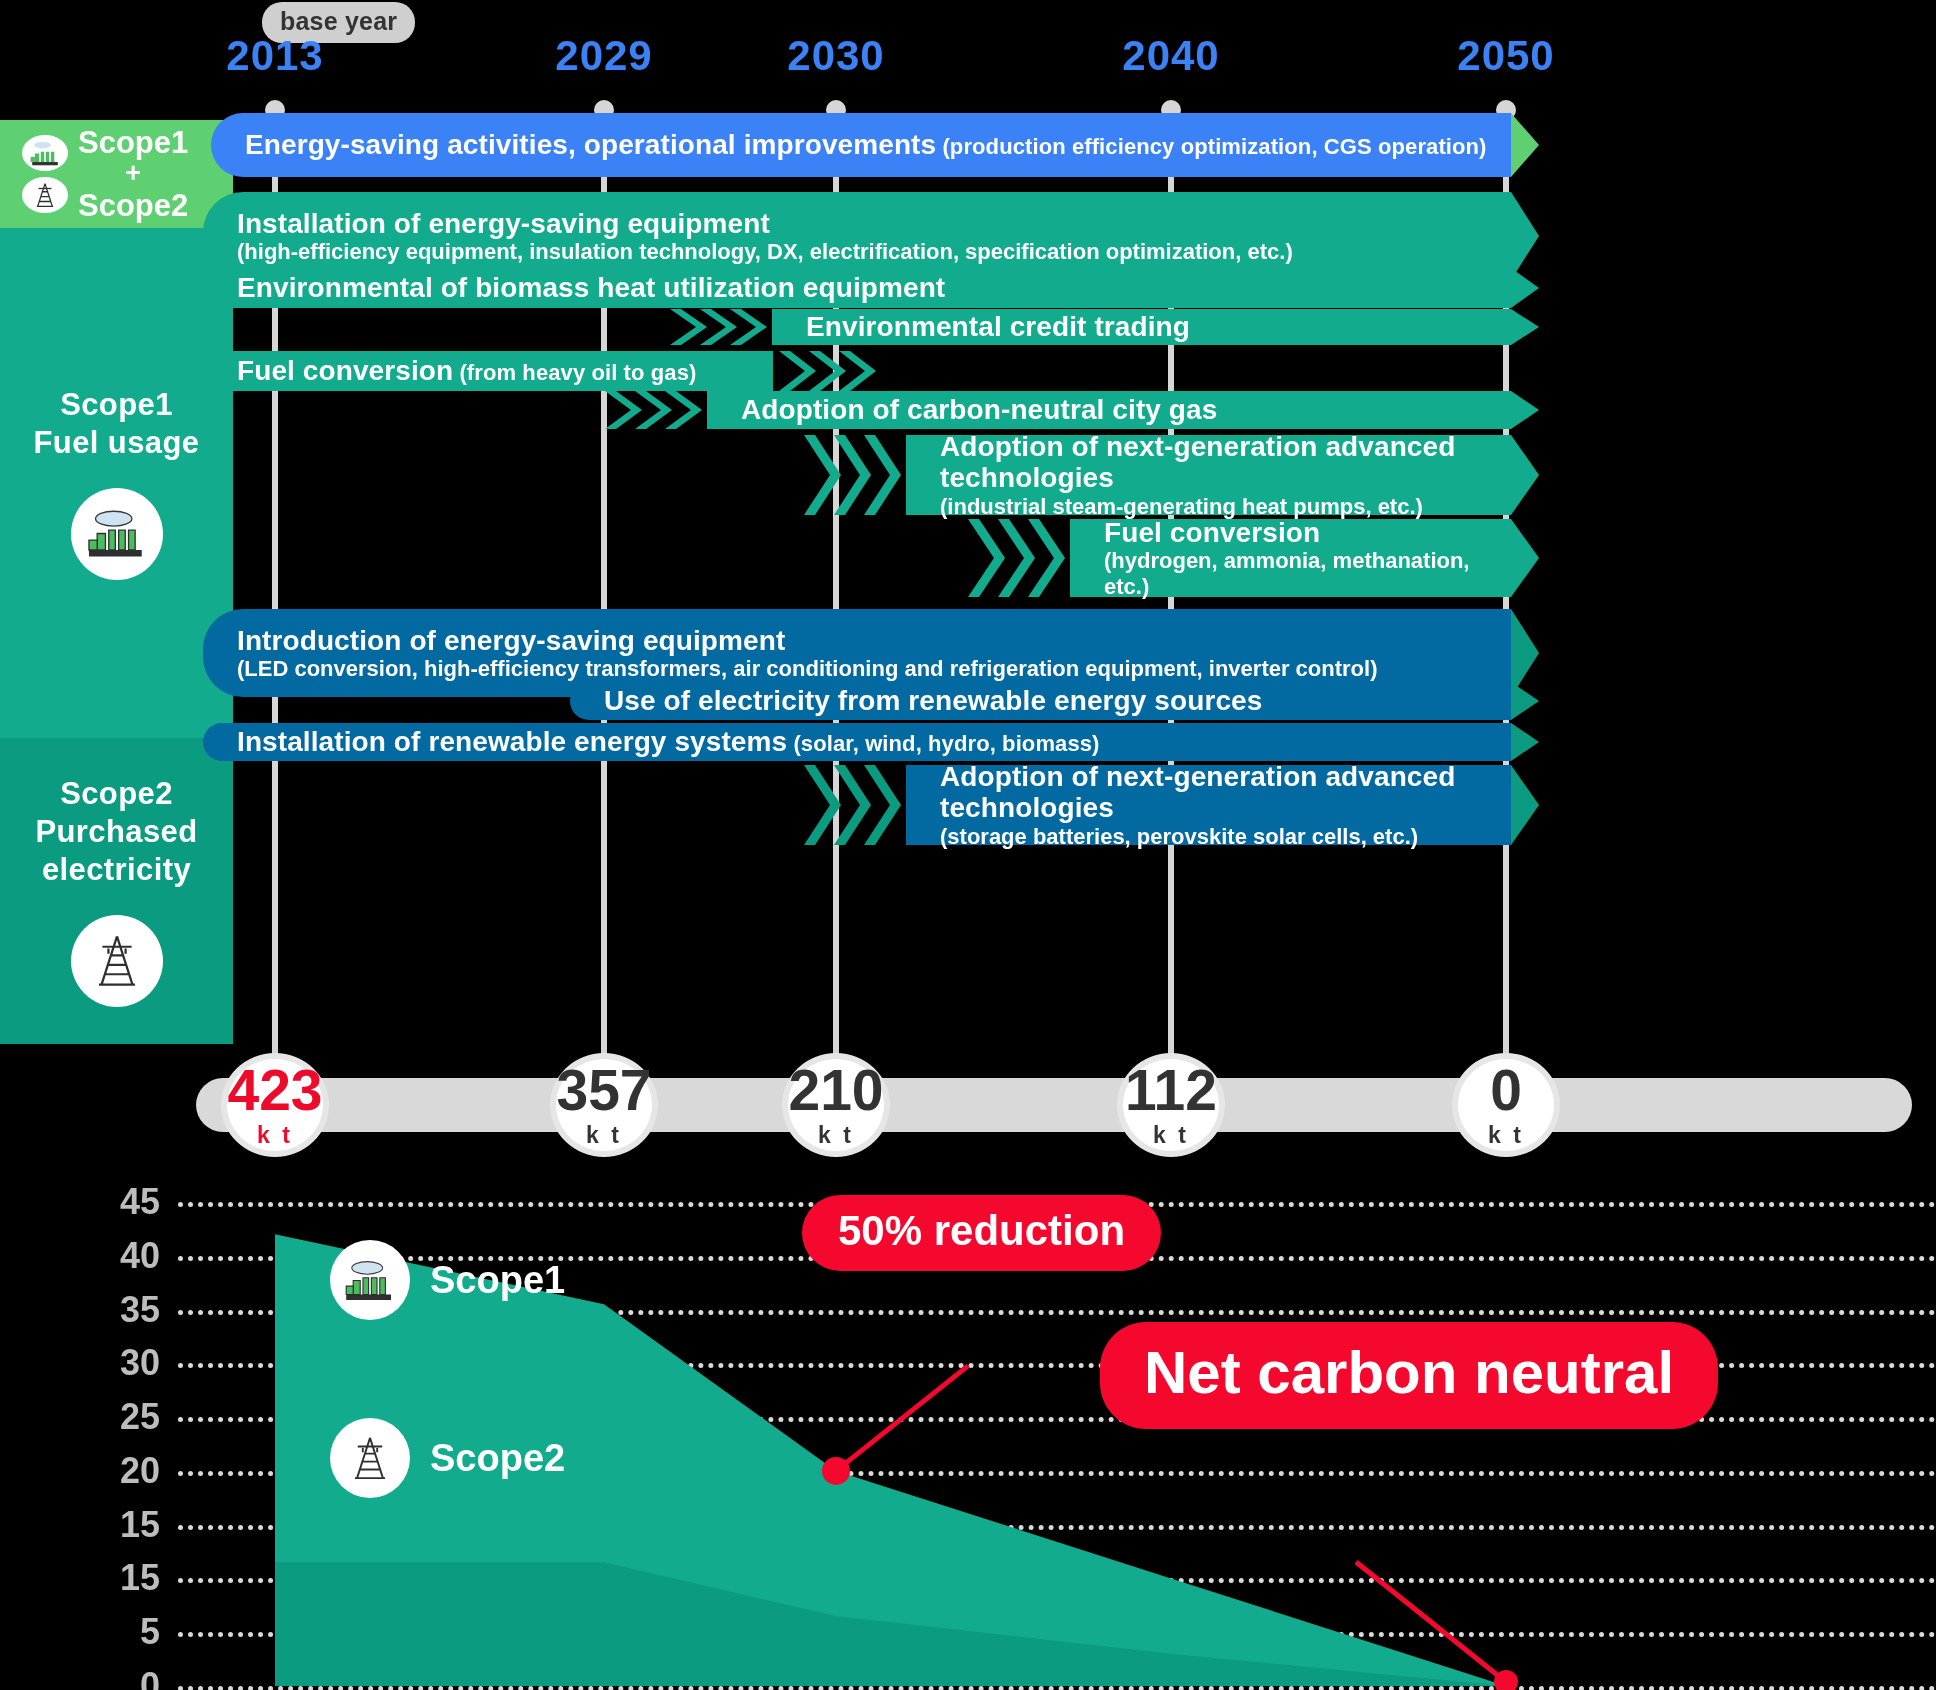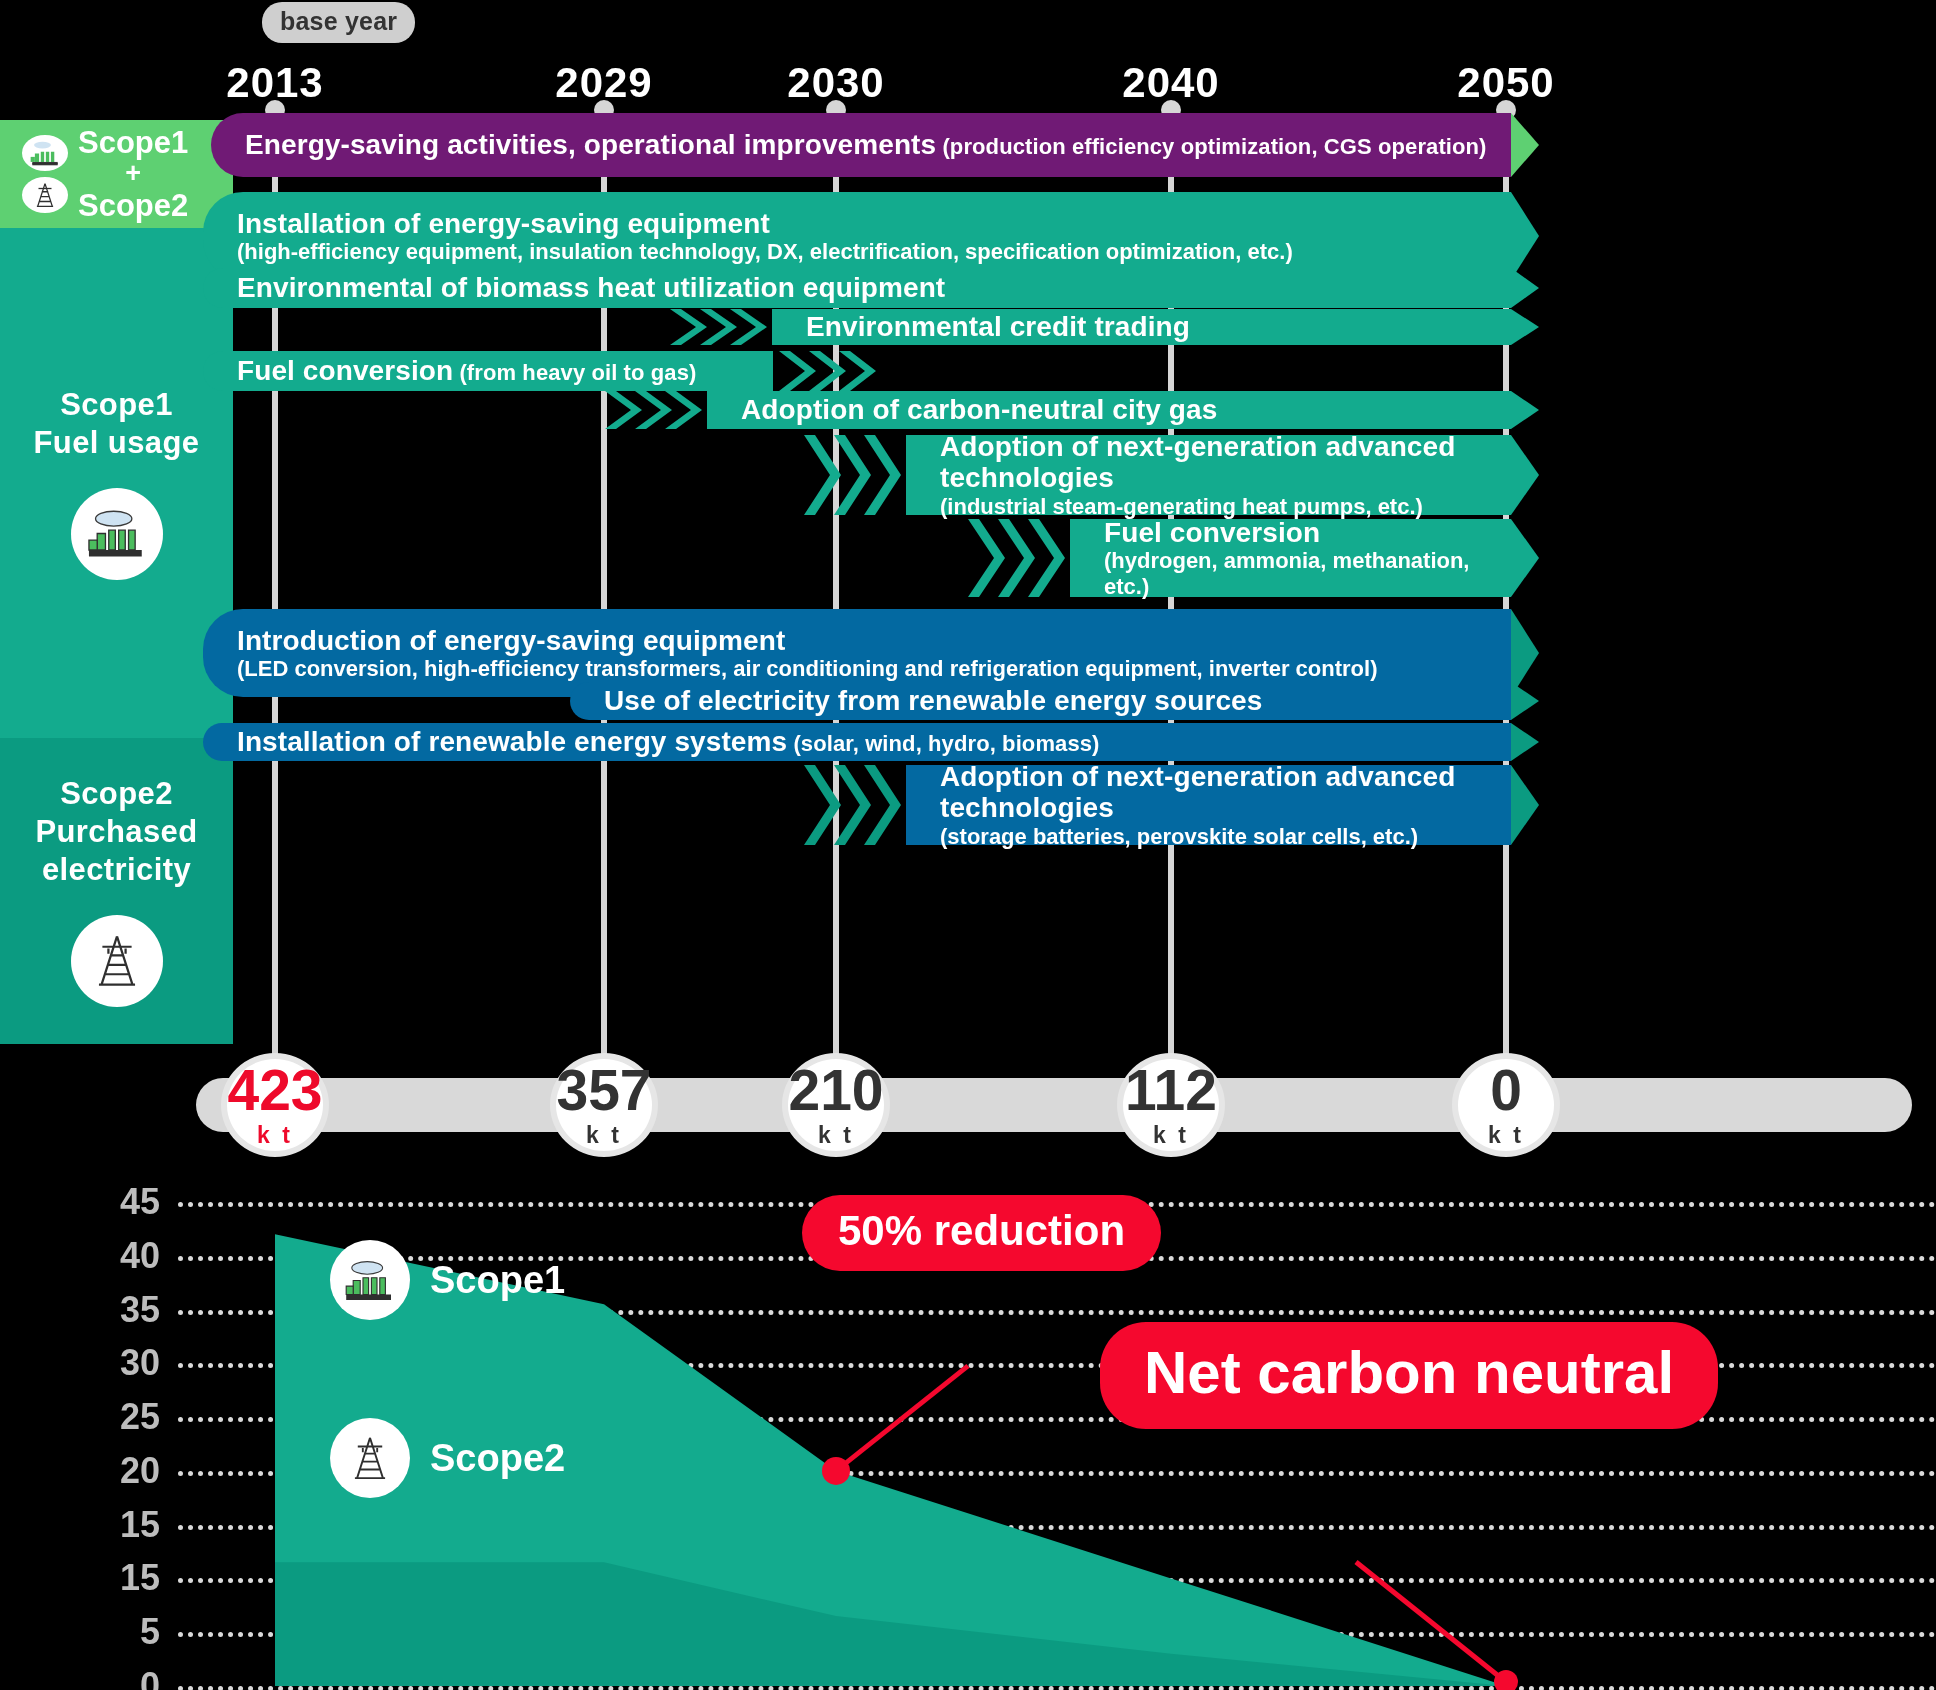--- a/index.html
+++ b/index.html
@@ -15,23 +15,22 @@
   .base-year-pill {
     position: absolute; left: 262px; top: 2px;
     background: #cfcfcf; color: #333;
     font-size: 25px; font-weight: bold;
     padding: 5px 18px 7px; border-radius: 20px;
     letter-spacing: .2px;
   }
   .year-label {
     position: absolute; top: 32px;
     transform: translateX(-50%);
-    color: #ffffff; font-size: 42px; font-weight: bold;
+    color: #3b82f6; font-size: 42px; font-weight: bold;
     letter-spacing: 1px;
-    margin-top: 27px;
   }
   .year-dot {
     position: absolute; width: 20px; height: 20px;
     border-radius: 50%; background: #d6d6d6;
     transform: translateX(-50%); top: 100px;
   }
   .year-line {
     position: absolute; width: 6px; background: #d6d6d6;
     transform: translateX(-50%); top: 108px; height: 960px;
   }
@@ -74,21 +73,21 @@
   .bar {
     position: absolute; display: flex; align-items: center;
     color: #fff; overflow: visible;
   }
   .bar-body {
     position: relative; width: 100%; height: 100%;
     display: flex; align-items: center;
     padding-left: 34px; padding-right: 16px;
   }
   .r-round  { border-radius: 40px 0 0 40px; }
-  .bar.green .bar-body { background: #701a75; }
+  .bar.green .bar-body { background: #3b82f6; }
   .bar.teal  .bar-body { background: #13ab8e; }
   .bar.teal2 .bar-body { background: #0369a1; }
   .bar .t1 { font-size: 28px; font-weight: bold; line-height: 1.12; letter-spacing: .1px;}
   .bar .t2 { font-size: 22px; font-weight: bold; line-height: 1.15; }
   .bar .inlinesub { font-size: 22px; font-weight: bold; }
 
   
   .cap-right {
     position: absolute; right: -28px; top: 0;
     width: 28px; height: 100%;

